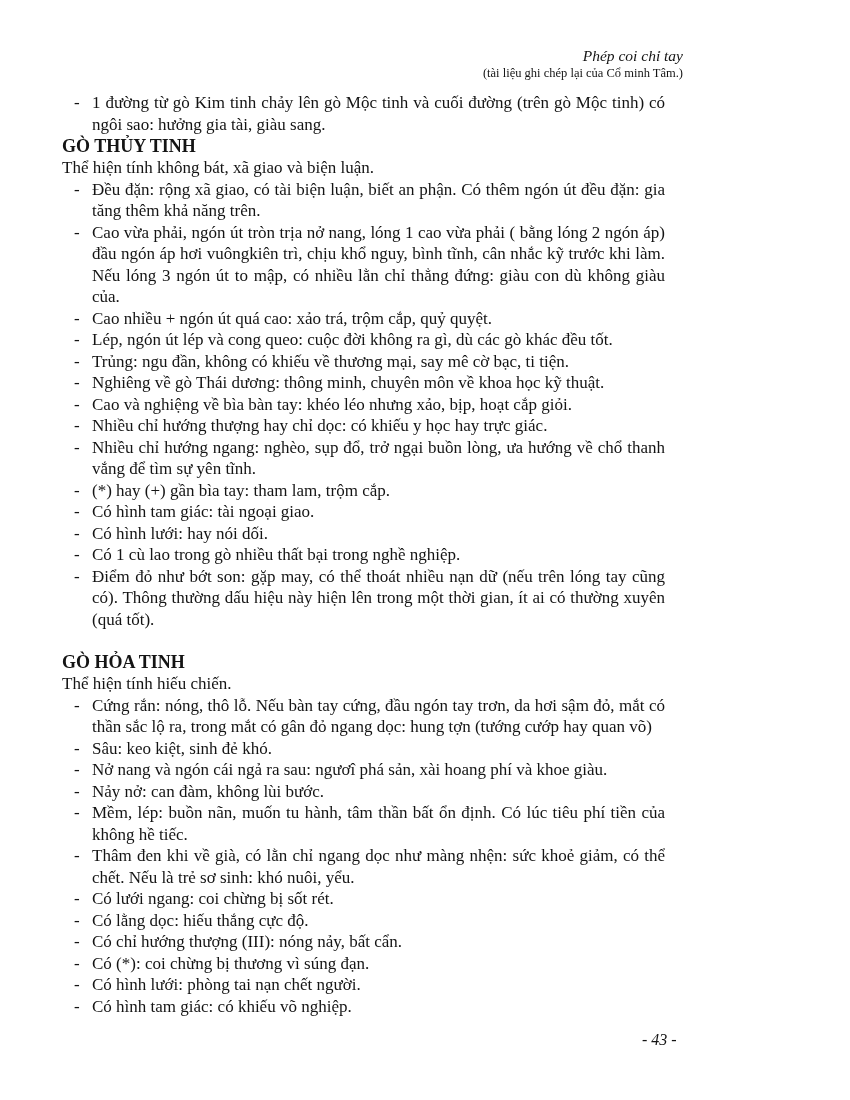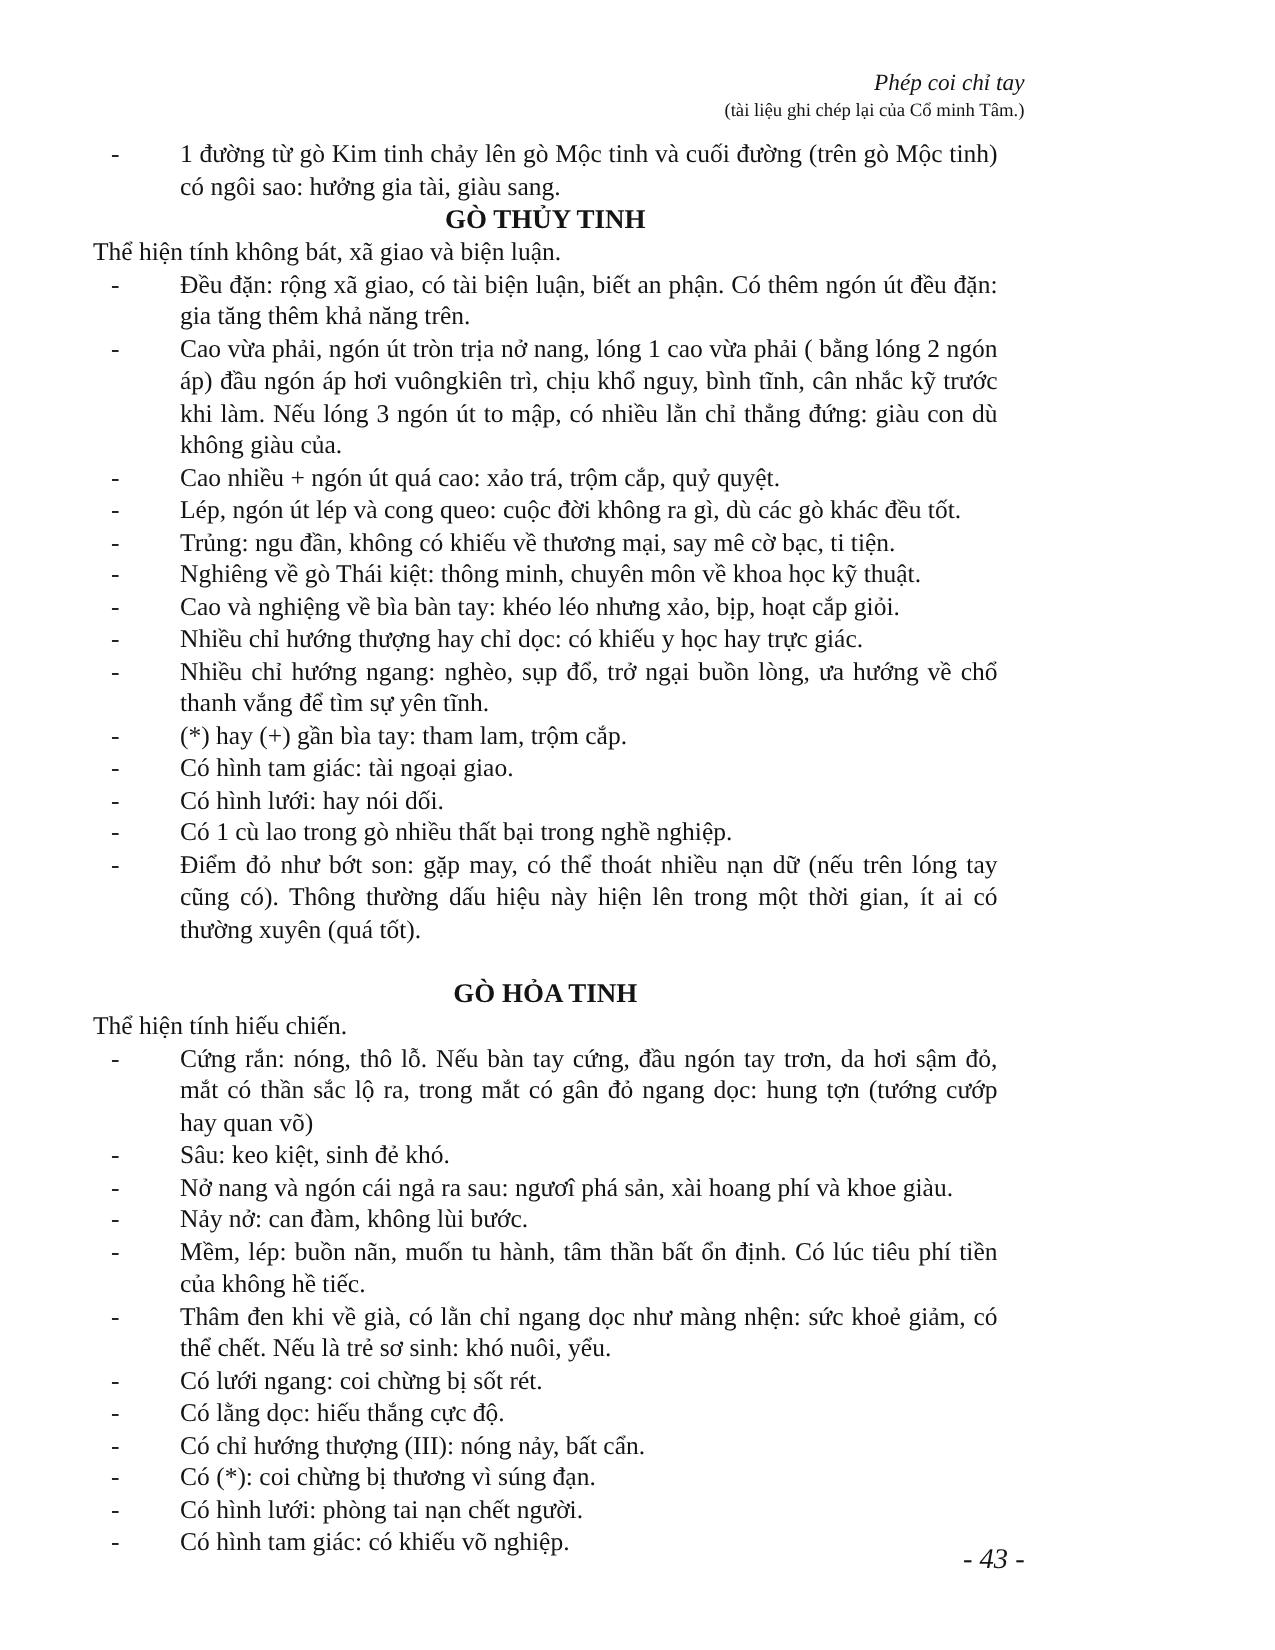--- a/index.html
+++ b/index.html
@@ -16,33 +16,33 @@
   }
   .page-header{
     text-align:right;
     margin-right:-18px;
     margin-bottom:11px;
   }
   .header-title{font-style:italic;font-size:15.5px;line-height:19px;}
   .header-subtitle{font-size:12.5px;line-height:16px;}
   .bullet{display:flex;}
   .marker{flex:0 0 30px;box-sizing:border-box;padding-left:12px;}
-  .btext{flex:1;text-align:justify;margin-left:28px;}
+  .btext{flex:1;text-align:justify;}
   .section-desc{text-align:justify;}
   .section-heading{
-    text-align:center;
+    text-align:left;
     font-weight:700;
     font-size:18px;line-height:22px;
   }
   .section-heading.s1{margin-top:21px;}
   .page-footer{
     position:absolute;
     left:642px;top:1031px;
     font-style:italic;
-    font-size:19px;line-height:18px;
+    font-size:16px;line-height:18px;
   }
 </style>
 </head>
 <body>
 
 <div class="page">
 
   <header class="page-header">
     <div class="header-title">Phép coi chỉ tay</div>
     <div class="header-subtitle">(tài liệu ghi chép lại của Cổ minh Tâm.)</div>
@@ -70,21 +70,21 @@
       <div class="bullet">
         <span class="marker">-</span>
         <span class="btext">Lép, ngón út lép và cong queo: cuộc đời không ra gì, dù các gò khác đều tốt.</span>
       </div>
       <div class="bullet">
         <span class="marker">-</span>
         <span class="btext">Trủng: ngu đần, không có khiếu về thương mại, say mê cờ bạc, ti tiện.</span>
       </div>
       <div class="bullet">
         <span class="marker">-</span>
-        <span class="btext">Nghiêng về gò Thái kiệt: thông minh, chuyên môn về khoa học kỹ thuật.</span>
+        <span class="btext">Nghiêng về gò Thái dương: thông minh, chuyên môn về khoa học kỹ thuật.</span>
       </div>
       <div class="bullet">
         <span class="marker">-</span>
         <span class="btext">Cao và nghiệng về bìa bàn tay: khéo léo nhưng xảo, bịp, hoạt cắp giỏi.</span>
       </div>
       <div class="bullet">
         <span class="marker">-</span>
         <span class="btext">Nhiều chỉ hướng thượng hay chỉ dọc: có khiếu y học hay trực giác.</span>
       </div>
       <div class="bullet">

